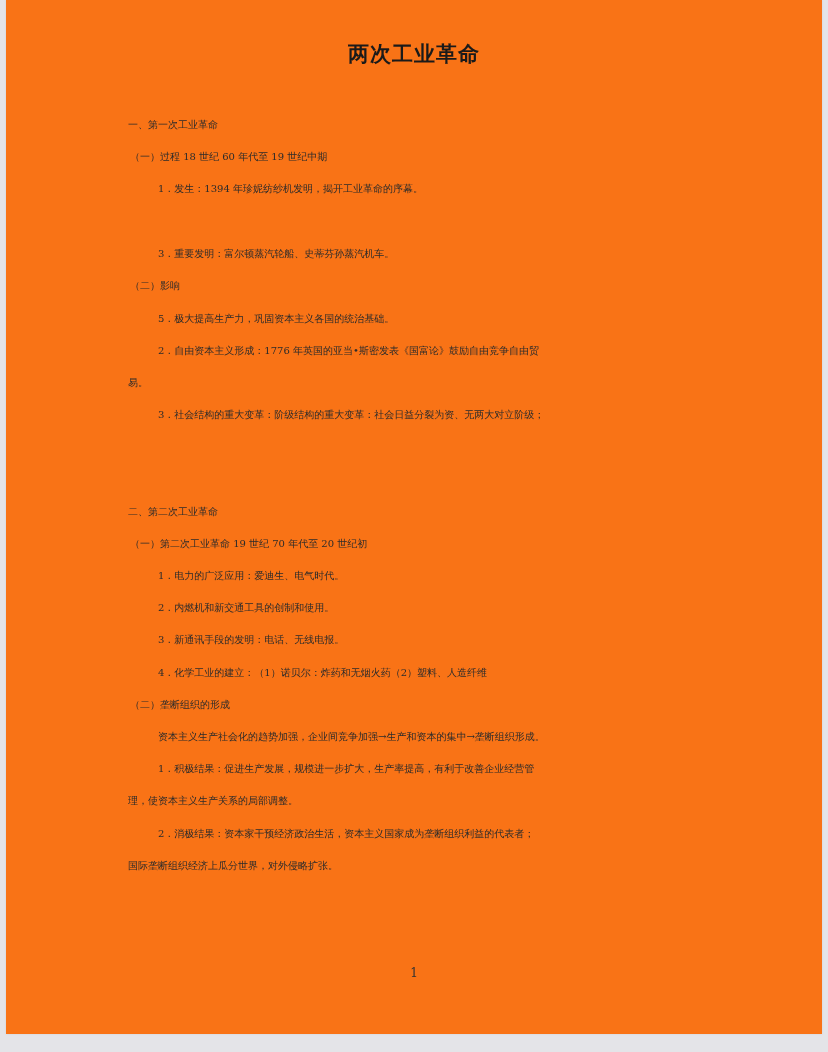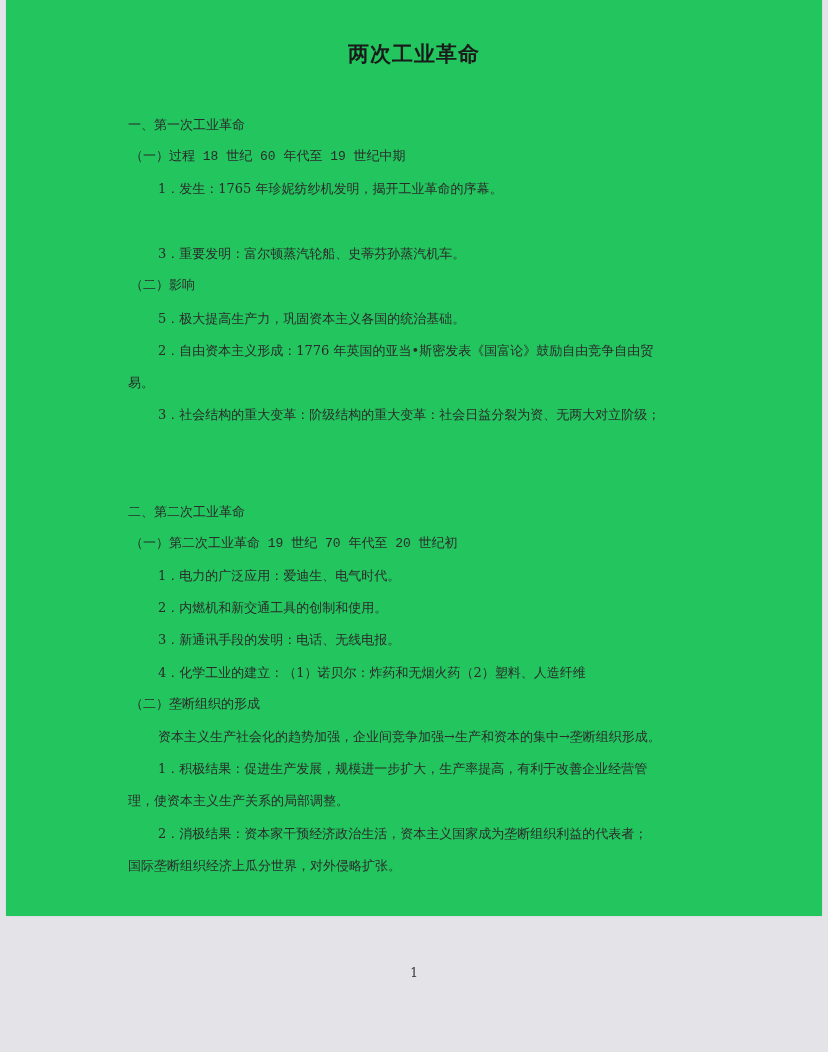--- a/index.html
+++ b/index.html
@@ -13,67 +13,67 @@
       position: relative;
       overflow: hidden;
       font-family: "DejaVu Serif", "Liberation Serif", serif;
       color: #2a2a2a;
     }
     .page {
       position: absolute;
       left: 6px;
       top: 0;
       width: 816px;
-      height: 916px;
-      background: #22c55e;
+      height: 1034px;
+      background: #f97316;
       box-shadow: 0 0 2px rgba(0,0,0,0.08);
     }
     .title {
       position: absolute;
       top: 40px;
       left: 0;
       width: 100%;
       text-align: center;
       font-family: "DejaVu Sans", "Liberation Sans", sans-serif;
       font-size: 21px;
       font-weight: bold;
       color: #1a1a1a;
       letter-spacing: 1px;
     }
     .line {
       position: absolute;
       left: 122px;
-      font-size: 13px;
+      font-size: 10px;
       line-height: 18px;
       white-space: nowrap;
       color: #2b2b2b;
     }
     .l-section { left: 122px; }
-    .l-sub { left: 124px; font-family: Liberation Mono, monospace; }
+    .l-sub { left: 124px; }
     .l-item { left: 152px; }
     .l-cont { left: 122px; }
     .pagenum {
       position: absolute;
       top: 966px;
       left: 0;
       width: 100%;
       text-align: center;
       font-size: 12px;
       color: #333;
     }
   </style>
 </head>
 <body>
 
 <div class="page">
   <div class="title">两次工业革命</div>
 
   <div class="line l-section" style="top:116px">一、第一次工业革命</div>
   <div class="line l-sub" style="top:148px">（一）过程 18 世纪 60 年代至 19 世纪中期</div>
-  <div class="line l-item" style="top:180px">1．发生：1765 年珍妮纺纱机发明，揭开工业革命的序幕。</div>
+  <div class="line l-item" style="top:180px">1．发生：1394 年珍妮纺纱机发明，揭开工业革命的序幕。</div>
   <div class="line l-item" style="top:245px">3．重要发明：富尔顿蒸汽轮船、史蒂芬孙蒸汽机车。</div>
   <div class="line l-sub" style="top:277px">（二）影响</div>
   <div class="line l-item" style="top:310px">5．极大提高生产力，巩固资本主义各国的统治基础。</div>
   <div class="line l-item" style="top:342px">2．自由资本主义形成：1776 年英国的亚当•斯密发表《国富论》鼓励自由竞争自由贸</div>
   <div class="line l-cont" style="top:374px">易。</div>
   <div class="line l-item" style="top:406px">3．社会结构的重大变革：阶级结构的重大变革：社会日益分裂为资、无两大对立阶级；</div>
   <div class="line l-section" style="top:503px">二、第二次工业革命</div>
   <div class="line l-sub" style="top:535px">（一）第二次工业革命 19 世纪 70 年代至 20 世纪初</div>
   <div class="line l-item" style="top:567px">1．电力的广泛应用：爱迪生、电气时代。</div>
   <div class="line l-item" style="top:599px">2．内燃机和新交通工具的创制和使用。</div>

